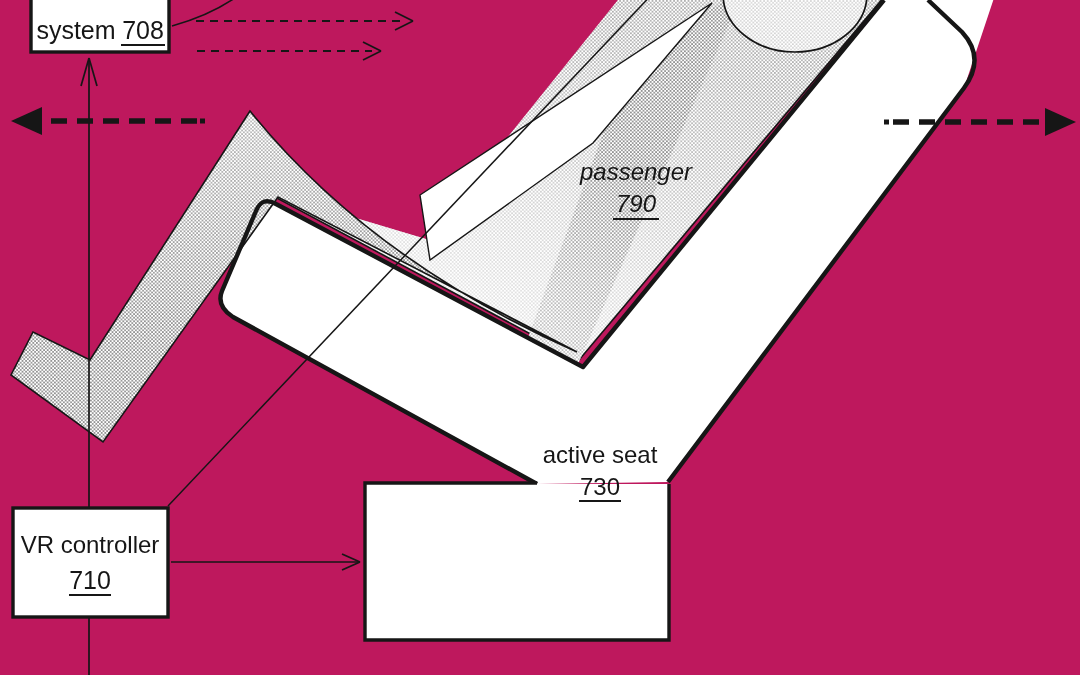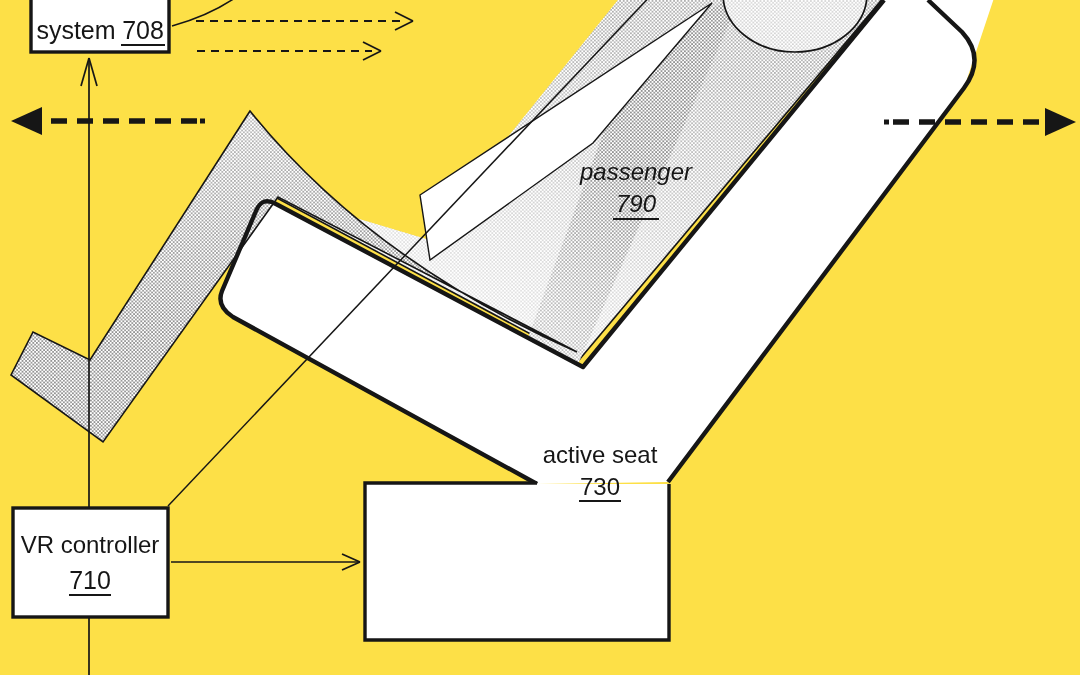--- a/index.html
+++ b/index.html
@@ -1,16 +1,16 @@
 <!DOCTYPE html>
 <html><head>
 <meta charset="utf-8">
 <style>
   html,body{margin:0;padding:0;background:#ffffff;}
-  .stage{position:relative;width:1080px;height:675px;overflow:hidden;background:#fde047;
+  .stage{position:relative;width:1080px;height:675px;overflow:hidden;background:#be185d;
          font-family:"Liberation Sans", sans-serif;}
   svg{display:block}
   text{fill:#161616}
   .boxlabel{font-size:25px;}
   .reftext{font-size:25px;}
   .italic{font-style:italic;}
 </style>
 </head>
 <body>
 

